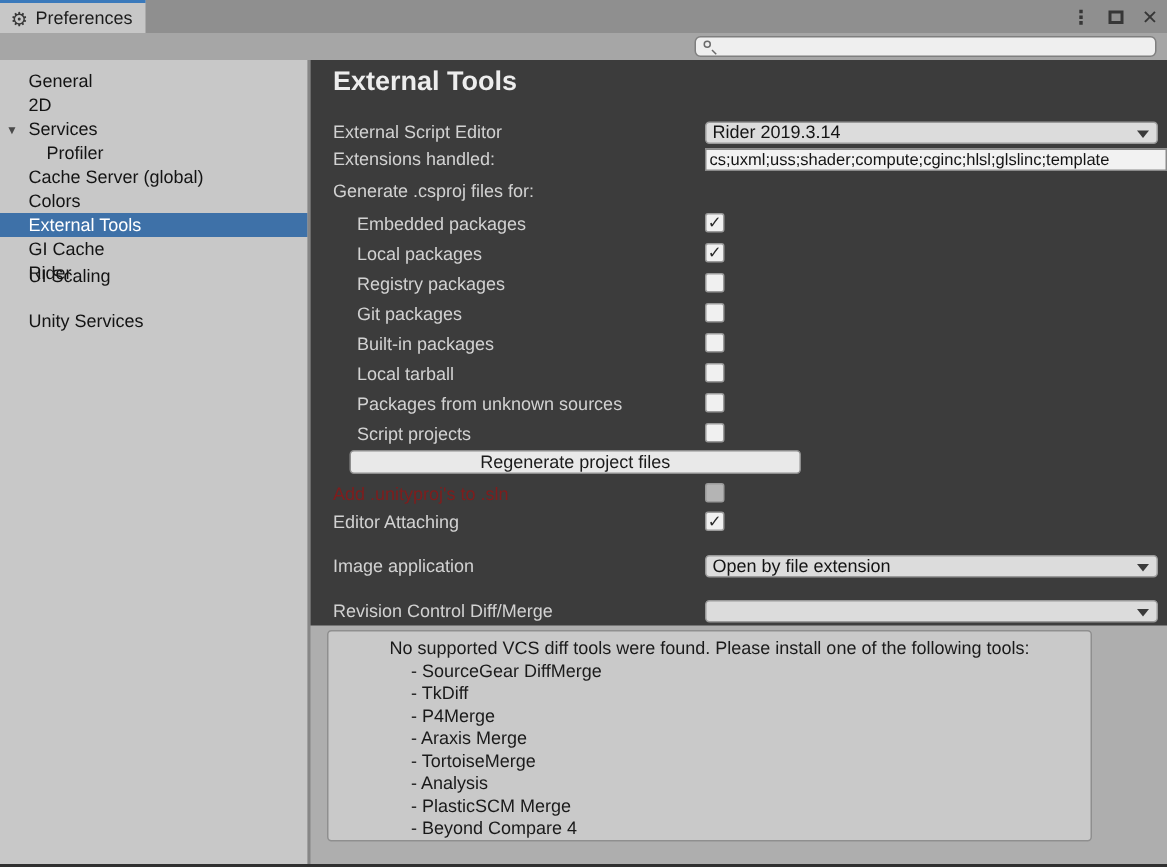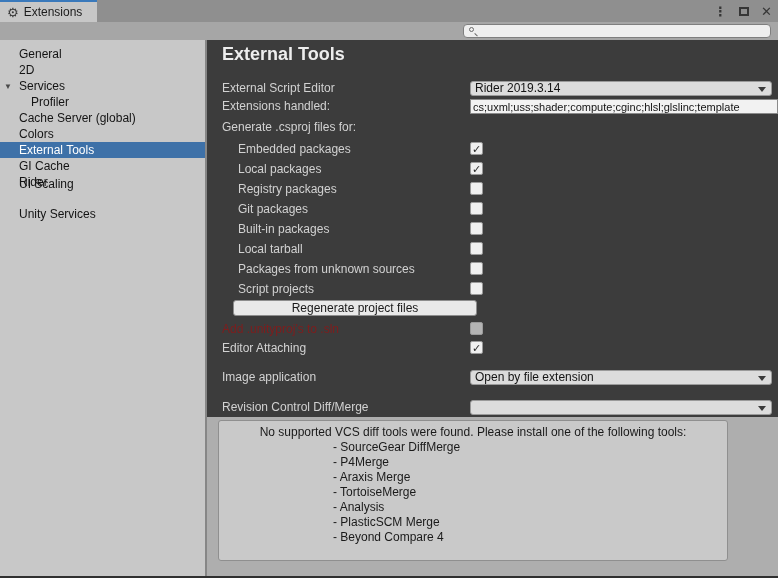--- a/index.html
+++ b/index.html
@@ -63,39 +63,39 @@
              border:1px solid #8a8a8a;font-size:11px;color:#141414;padding:0 2px;outline:none;}
 
   .checkbox{position:absolute;left:470px;width:13px;height:13px;background:#f0f0f0;
             border:1px solid #9a9a9a;border-radius:2px;font-size:11px;line-height:12px;
             text-align:center;color:#2a2a2a;}
   .checkbox.disabled{background:#b4b4b4;}
   .cb0{top:142px}.cb1{top:162px}.cb2{top:182px}.cb3{top:202px}
   .cb4{top:222px}.cb5{top:242px}.cb6{top:262px}.cb7{top:282px}
   .cb-add{top:322px}.cb-att{top:341px}
 
-  .btn{position:absolute;left:233px;top:300px;width:244px;height:16px;background:#e9e9e9;
+  .btn{position:absolute;left:233px;top:300px;width:301px;height:16px;background:#e9e9e9;
        border:1px solid #8d8d8d;border-radius:3px;font-size:12px;color:#1a1a1a;
        text-align:center;line-height:14px;}
 
   
   .helpbox{position:absolute;left:218px;top:420px;width:510px;height:141px;background:#c9c9c9;
            border:1px solid #8f8f8f;border-radius:3px;font-size:12px;color:#1a1a1a;padding-top:4px;}
   .helpbox .intro{text-align:center;line-height:15px;}
-  .helpbox .tool{padding-left:114px;line-height:15px;}
+  .helpbox .tool{padding-left:55px;line-height:15px;}
 </style>
 </head>
 <body>
 
 <div id="win">
 
   <div class="titlebar">
     <div class="tab">
       <span class="gear">⚙</span>
-      <span class="tab-label">Extensions</span>
+      <span class="tab-label">Preferences</span>
     </div>
     <div class="win-controls">
       <span class="menu-dots">⋮</span>
       <span class="maxi"></span>
       <span class="close">✕</span>
     </div>
   </div>
 
   <div class="toolbar">
     <div class="search">
@@ -172,20 +172,21 @@
 
   <div class="row r-rev">Revision Control Diff/Merge</div>
   <div class="select sel-rev">
     <span></span>
     <span class="arrow"></span>
   </div>
 
   <div class="helpbox">
     <div class="intro">No supported VCS diff tools were found. Please install one of the following tools:</div>
     <div class="tool">- SourceGear DiffMerge</div>
+    <div class="tool">- TkDiff</div>
     <div class="tool">- P4Merge</div>
     <div class="tool">- Araxis Merge</div>
     <div class="tool">- TortoiseMerge</div>
     <div class="tool">- Analysis</div>
     <div class="tool">- PlasticSCM Merge</div>
     <div class="tool">- Beyond Compare 4</div>
   </div>
 
   <div class="bottom-edge"></div>
 </div>

